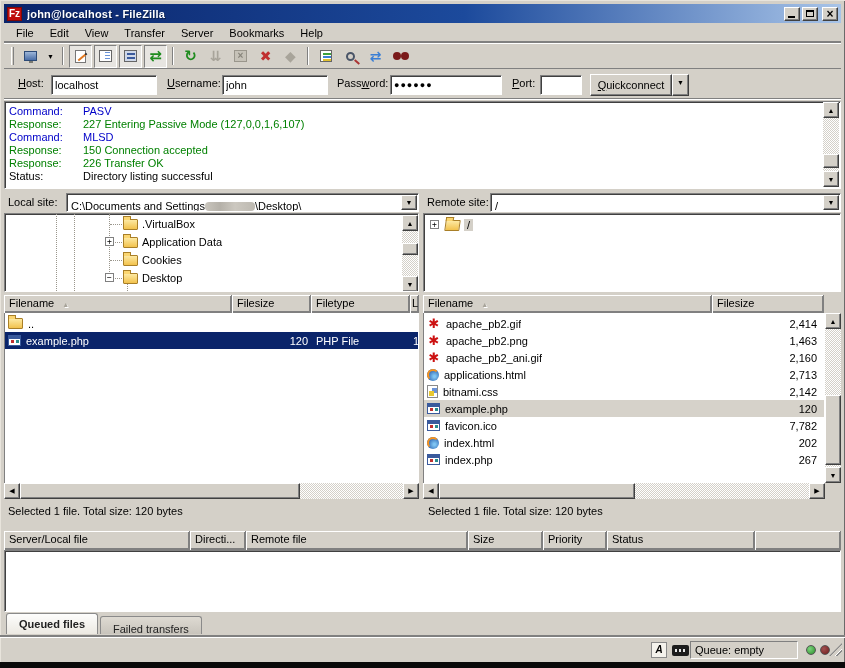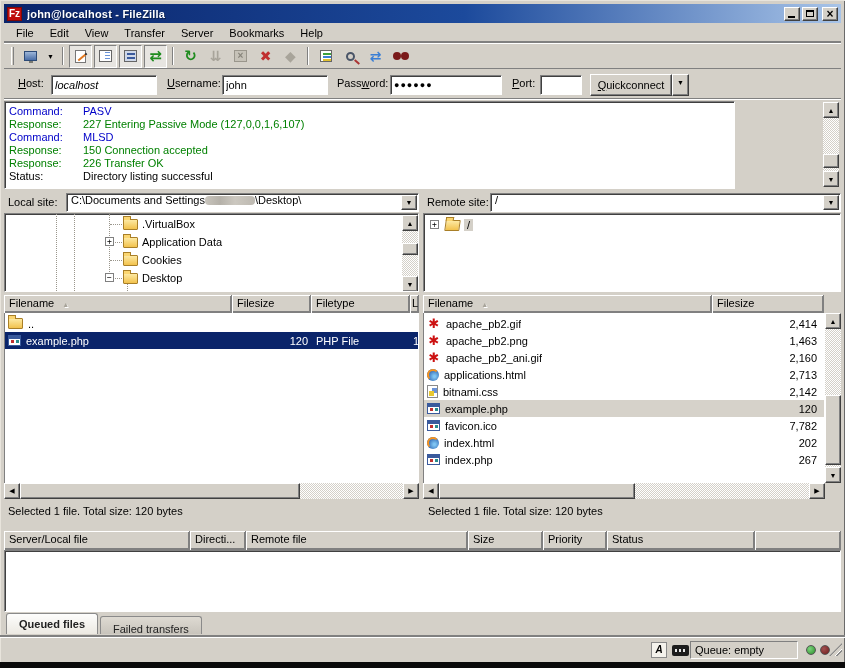--- a/index.html
+++ b/index.html
@@ -79,21 +79,21 @@
   .quickbar .lbl { position:absolute; top:9px; }
   .qc-input { position:absolute; top:7px; height:20px; border:1px solid #808080;
               border-right-color:#fff; border-bottom-color:#fff; box-shadow:inset 1px 1px 0 #404040;
               background:#fff; font:11px "Liberation Sans",sans-serif; padding:2px 3px; }
   .ul-first::first-letter { text-decoration:underline; }
   .qc-btn { position:absolute; top:6px; height:22px; background:#d4d0c8; border:1px solid #404040;
             border-top-color:#fff; border-left-color:#fff; box-shadow:inset -1px -1px 0 #808080;
             text-align:center; padding-top:4px; }
 
   
-  .logbox { position:absolute; left:4px; top:101px; width:731px; height:88px; padding:3px 0 0 4px; overflow:hidden; }
+  .logbox { position:absolute; left:4px; top:101px; width:837px; height:88px; padding:3px 0 0 4px; overflow:hidden; }
   .log-line { display:flex; height:13px; line-height:13px; white-space:nowrap; }
   .log-line .llabel { width:74px; flex:none; }
   .log-cmd  { color:#0000c8; }
   .log-resp { color:#008000; }
   .log-stat { color:#000; }
 
   
   .vscroll { position:absolute; width:16px; }
   .hscroll { position:absolute; height:16px; }
   .sb-track { position:absolute; background:#fff;
@@ -103,21 +103,21 @@
   .sb-btn { position:absolute; width:16px; height:16px; background:#d4d0c8; border:1px solid #404040;
             border-top-color:#fff; border-left-color:#fff; box-shadow:inset -1px -1px 0 #808080;
             font-size:7px; display:flex; align-items:center; justify-content:center; color:#000; }
   .sb-thumb { position:absolute; background:#d4d0c8; border:1px solid #404040;
               border-top-color:#fff; border-left-color:#fff; box-shadow:inset -1px -1px 0 #808080; }
 
   
   .sitebar-label { position:absolute; top:196px; }
   .combo { position:absolute; top:193px; height:19px; border:1px solid #808080; border-right-color:#fff;
            border-bottom-color:#fff; box-shadow:inset 1px 1px 0 #404040; background:#fff;
-           padding:0 18px 0 4px; white-space:nowrap; overflow:hidden; }
+           padding:6px 18px 0 4px; white-space:nowrap; overflow:hidden; }
   .combo-arrow { position:absolute; right:1px; top:1px; width:16px; height:15px; background:#d4d0c8;
                  border:1px solid #404040; border-top-color:#fff; border-left-color:#fff;
                  box-shadow:inset -1px -1px 0 #808080; font-size:7px; text-align:center; line-height:13px; }
   .blurbox { display:inline-block; width:50px; height:9px; border-radius:4px; vertical-align:-1px;
              background:linear-gradient(to right,#c9c5bd,#b5b1a9 30%,#ccc8c0 60%,#bdb9b1); }
 
   
   .treepanel { position:absolute; top:213px; height:79px; overflow:hidden; }
   .tree-row { position:absolute; height:18px; display:flex; align-items:center;justify-content:flex-end; }
   .guide-v { position:absolute; width:0; border-left:1px dotted #9a968c; }
@@ -272,21 +272,21 @@
     <span class="tb-btn">
         <span class="g-blue">⇄</span>
       </span>
     <span class="tb-btn">
         <span class="ic-binoc"></span>
       </span>
   </div>
 
   <div class="quickbar etch-b">
     <span class="lbl ul-first" style="left:14px">Host:</span>
-    <input class="qc-input" style="left: 47px; width: 106px; font-style: italic;" value="localhost">
+    <input class="qc-input" style="left: 47px; width: 106px;" value="localhost">
     <span class="lbl ul-first" style="left:163px">Username:</span>
     <input class="qc-input" style="left: 218px; width: 106px;" value="john">
     <span class="lbl" style="left:333px"><span>Pass</span><u>w</u><span>ord:</span></span>
     <input class="qc-input" style="left: 386px; width: 112px; font-size: 9px; letter-spacing: 1px;" value="●●●●●●">
     <span class="lbl ul-first" style="left:508px">Port:</span>
     <input class="qc-input" style="left: 536px; width: 42px;" value="">
     <div class="qc-btn ul-first" style="left:586px;width:82px">Quickconnect</div>
     <div class="qc-btn" style="left:668px;width:17px;font-size:7px">▼</div>
   </div>
 

